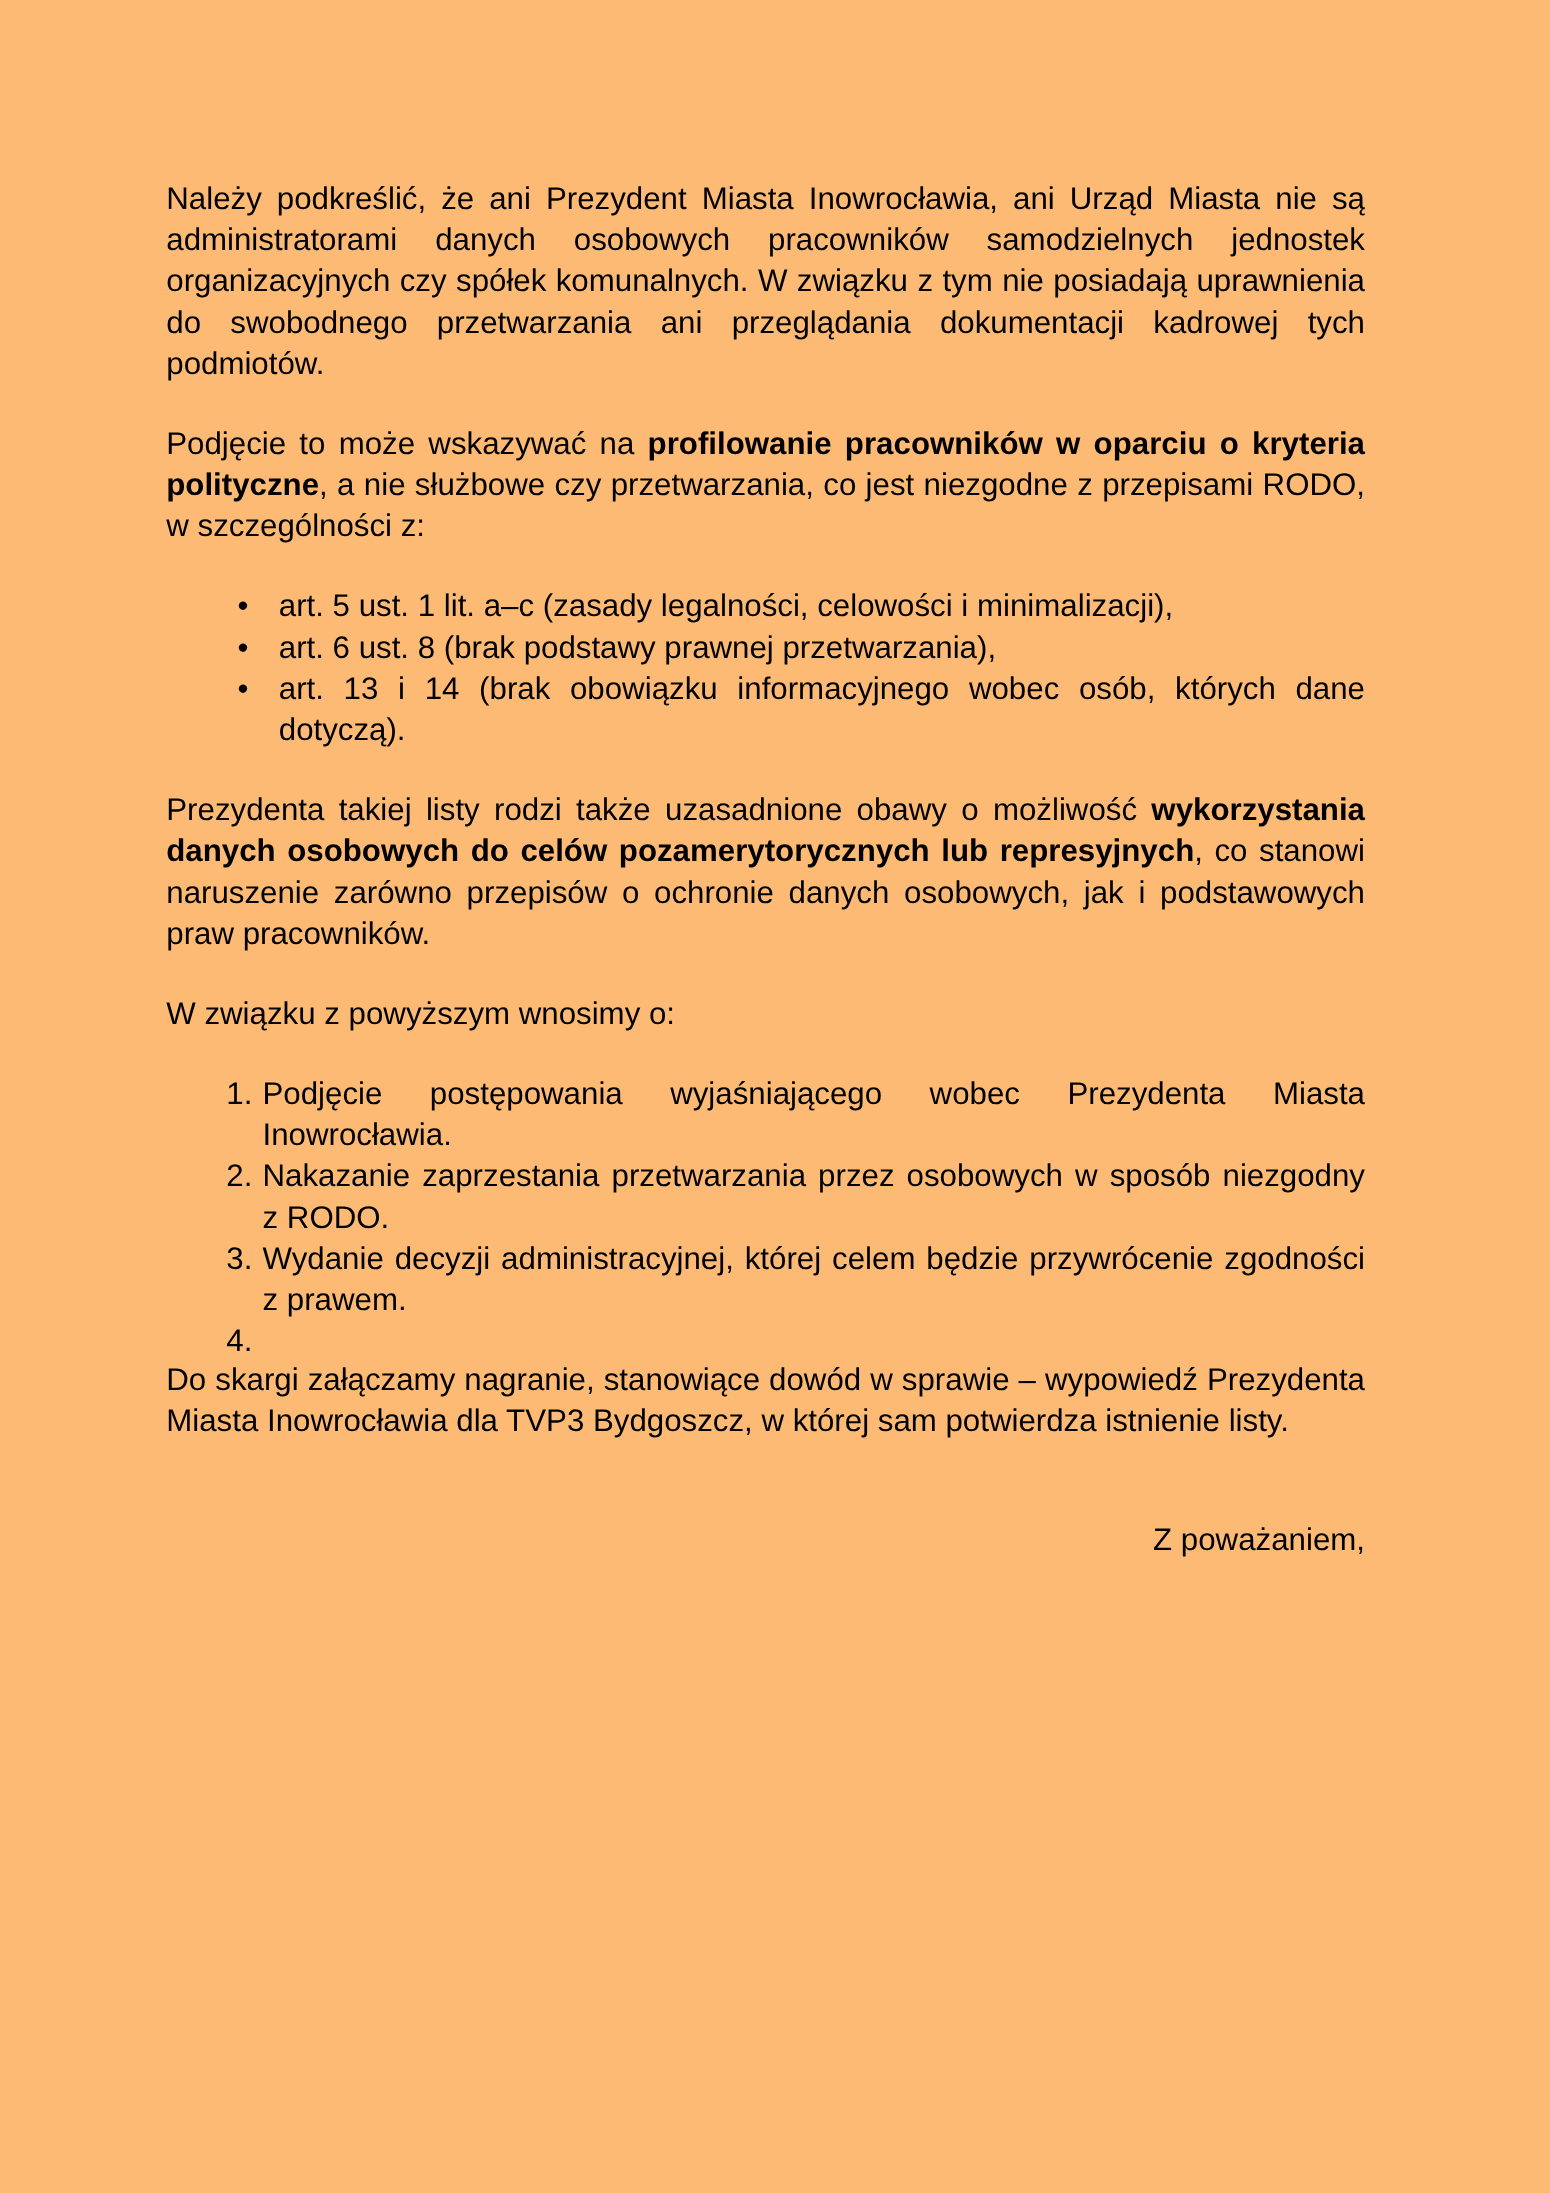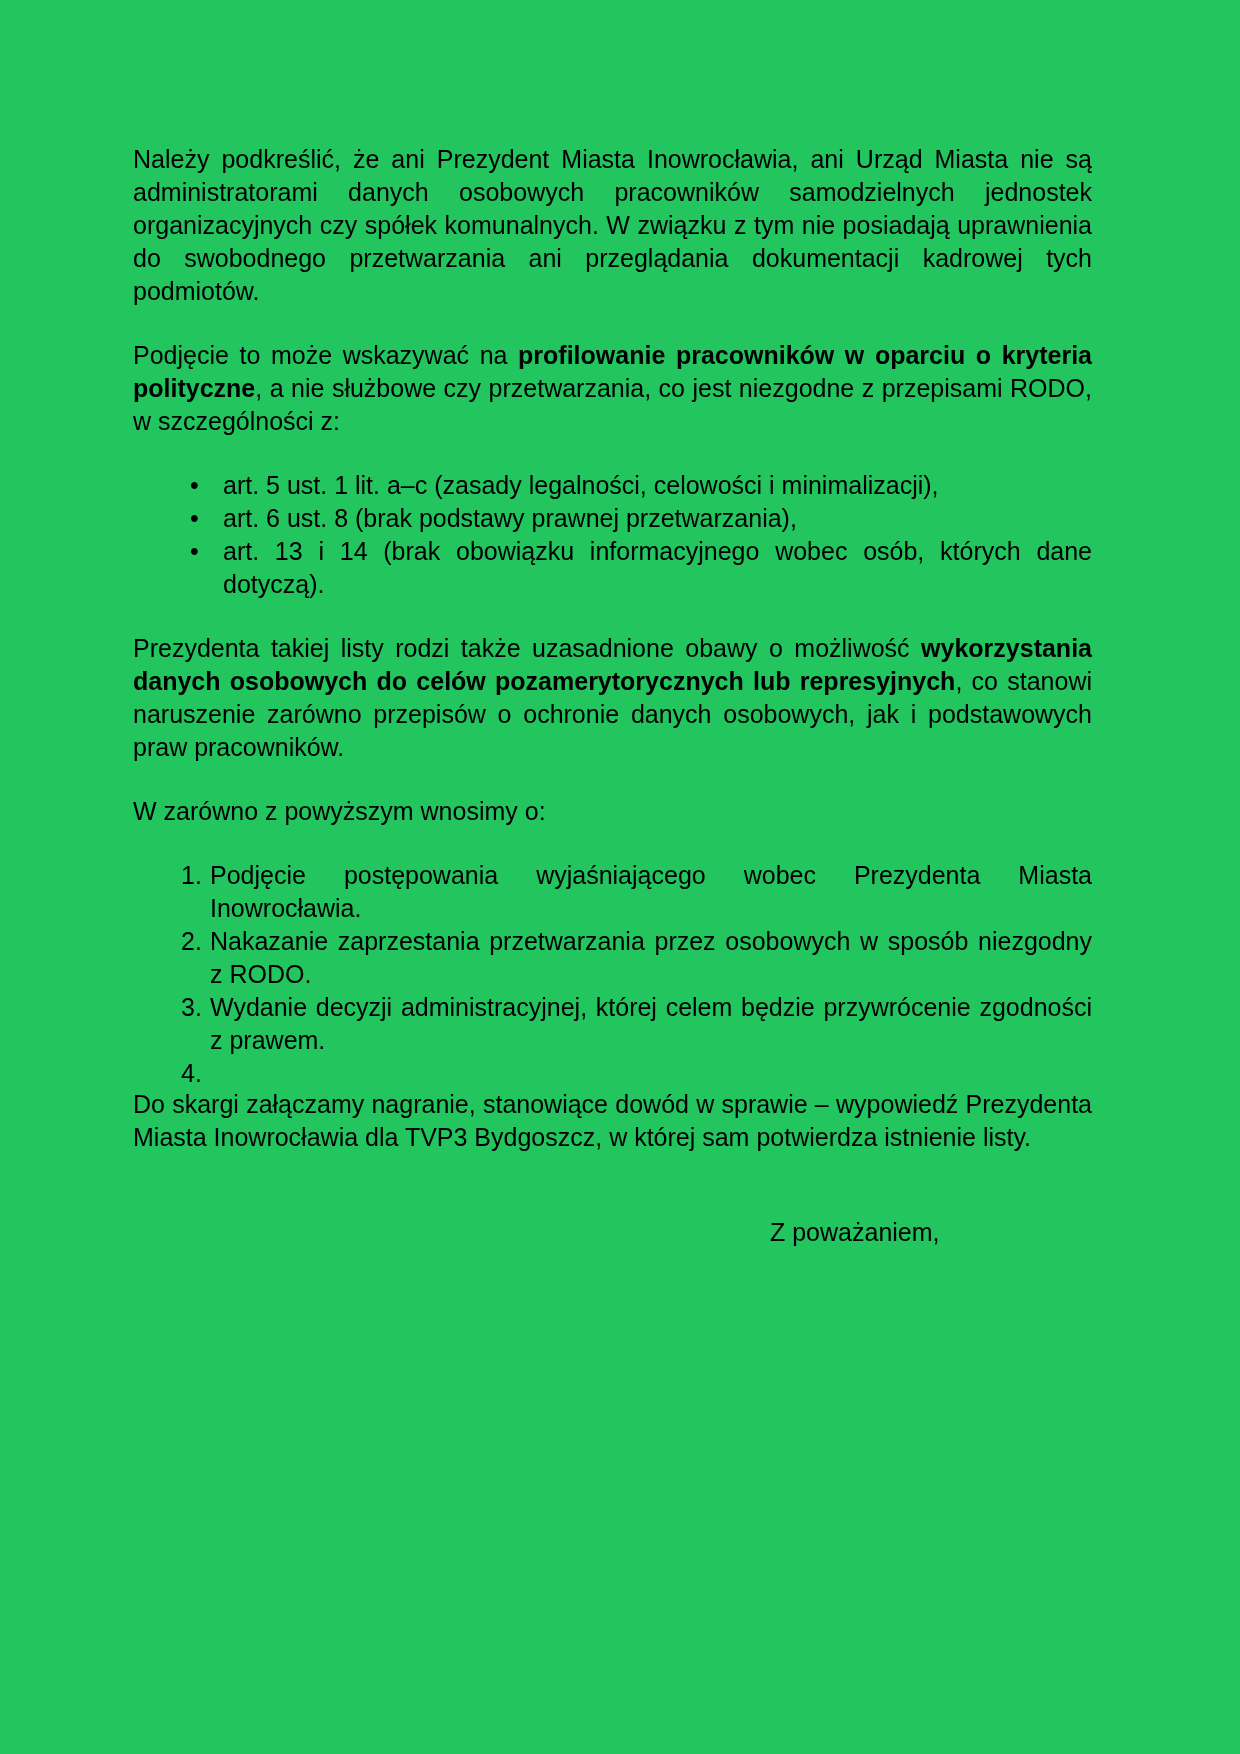--- a/index.html
+++ b/index.html
@@ -5,21 +5,21 @@
   html, body {
     margin: 0;
     padding: 0;
     background: #ffffff;
   }
   .page {
     position: relative;
     width: 1240px;
     height: 1754px;
     box-sizing: border-box;
-    background: #22c55e;
+    background: #fdba74;
     color: #000000;
     padding: 143px 148px 0 133px;
     font-family: "Liberation Sans", "DejaVu Sans", sans-serif;
     font-size: 25px;
     line-height: 33px;
     overflow: hidden;
   }
   .para {
     margin: 0 0 31px 0;
   }
@@ -51,21 +51,21 @@
     padding-left: 77px;
   }
   .num-li .marker {
     position: absolute;
     left: 48px;
     top: 0;
     text-align: left;
   }
   .closing {
     margin: 62px 0 0 637px;
-    text-align: left;
+    text-align: right;
   }
 </style>
 </head>
 <body>
 
 <div class="page">
 
   <p class="para justify">Należy podkreślić, że ani Prezydent Miasta Inowrocławia, ani Urząd Miasta nie są administratorami danych osobowych pracowników samodzielnych jednostek organizacyjnych czy spółek komunalnych. W związku z tym nie posiadają uprawnienia do swobodnego przetwarzania ani przeglądania dokumentacji kadrowej tych podmiotów.</p>
 
   <p class="para justify"><span>Podjęcie to może wskazywać na </span><strong>profilowanie pracowników w oparciu o kryteria polityczne</strong><span>, a nie służbowe czy przetwarzania, co jest niezgodne z przepisami RODO, w szczególności z:</span></p>
@@ -80,21 +80,21 @@
       <span>art. 6 ust. 8 (brak podstawy prawnej przetwarzania),</span>
     </div>
     <div class="li bullet-li">
       <span class="marker">•</span>
       <span>art. 13 i 14 (brak obowiązku informacyjnego wobec osób, których dane dotyczą).</span>
     </div>
   </div>
 
   <p class="para justify"><span>Prezydenta takiej listy rodzi także uzasadnione obawy o możliwość </span><strong>wykorzystania danych osobowych do celów pozamerytorycznych lub represyjnych</strong><span>, co stanowi naruszenie zarówno przepisów o ochronie danych osobowych, jak i podstawowych praw pracowników.</span></p>
 
-  <p class="para">W zarówno z powyższym wnosimy o:</p>
+  <p class="para">W związku z powyższym wnosimy o:</p>
 
   <div class="list">
     <div class="li num-li">
       <span class="marker">1.</span>
       <span>Podjęcie postępowania wyjaśniającego wobec Prezydenta Miasta Inowrocławia.</span>
     </div>
     <div class="li num-li">
       <span class="marker">2.</span>
       <span>Nakazanie zaprzestania przetwarzania przez osobowych w sposób niezgodny z RODO.</span>
     </div>

